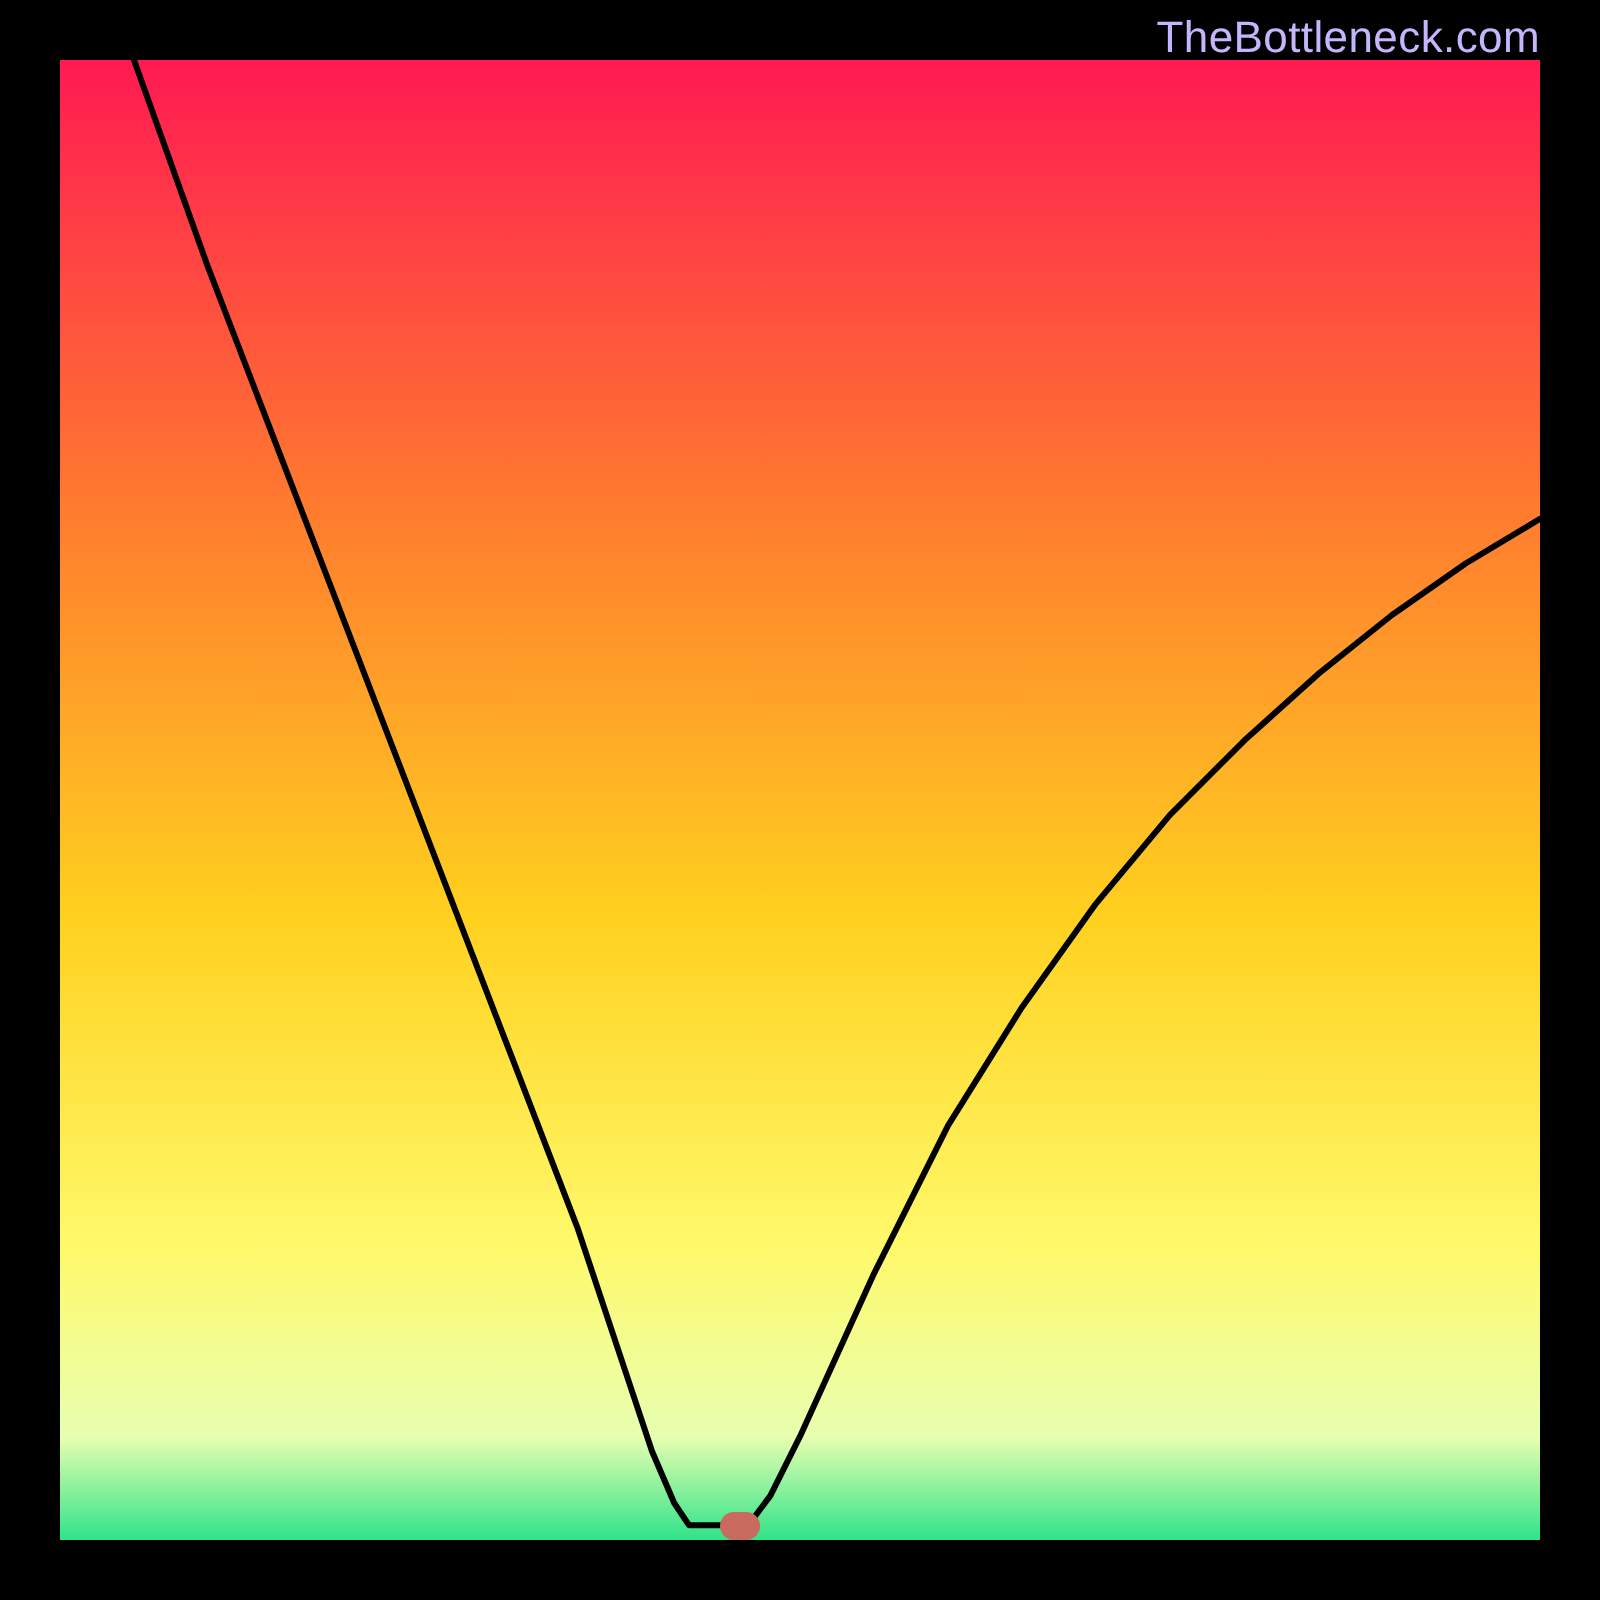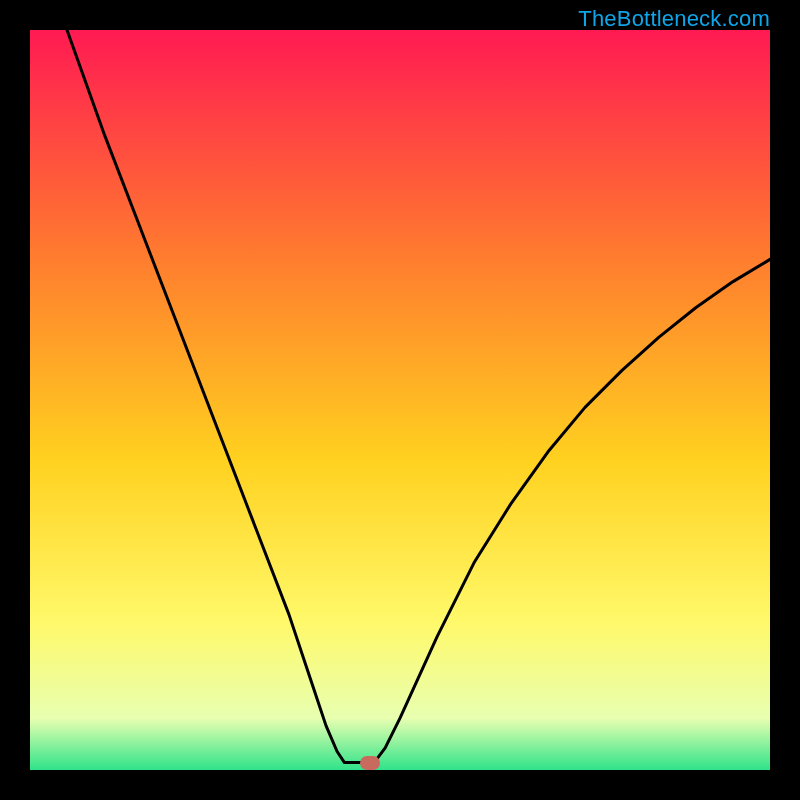--- a/index.html
+++ b/index.html
@@ -22,21 +22,21 @@
     left: 30px;
     top: 30px;
     width: 740px;
     height: 740px;
     overflow: hidden;
   }
   .watermark {
     position: absolute;
     top: 6px;
     right: 30px;
-    color: #0ea5e9;
+    color: #c4b5fd;
     font-size: 22px;
     font-weight: 500;
     letter-spacing: 0.2px;
   }
   svg {
     display: block;
   }
   .marker {
     position: absolute;
     width: 20px;

